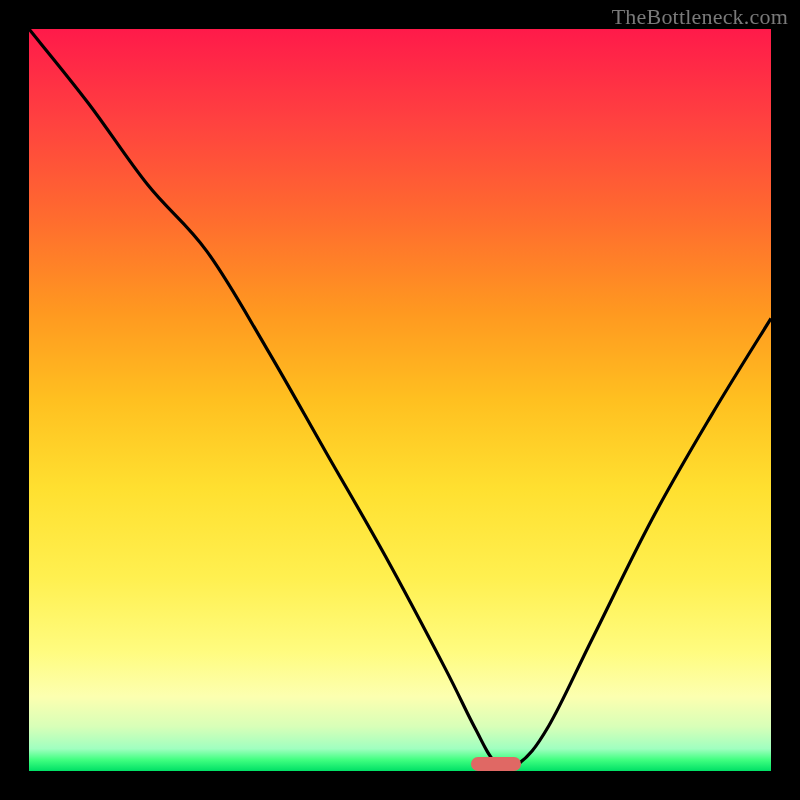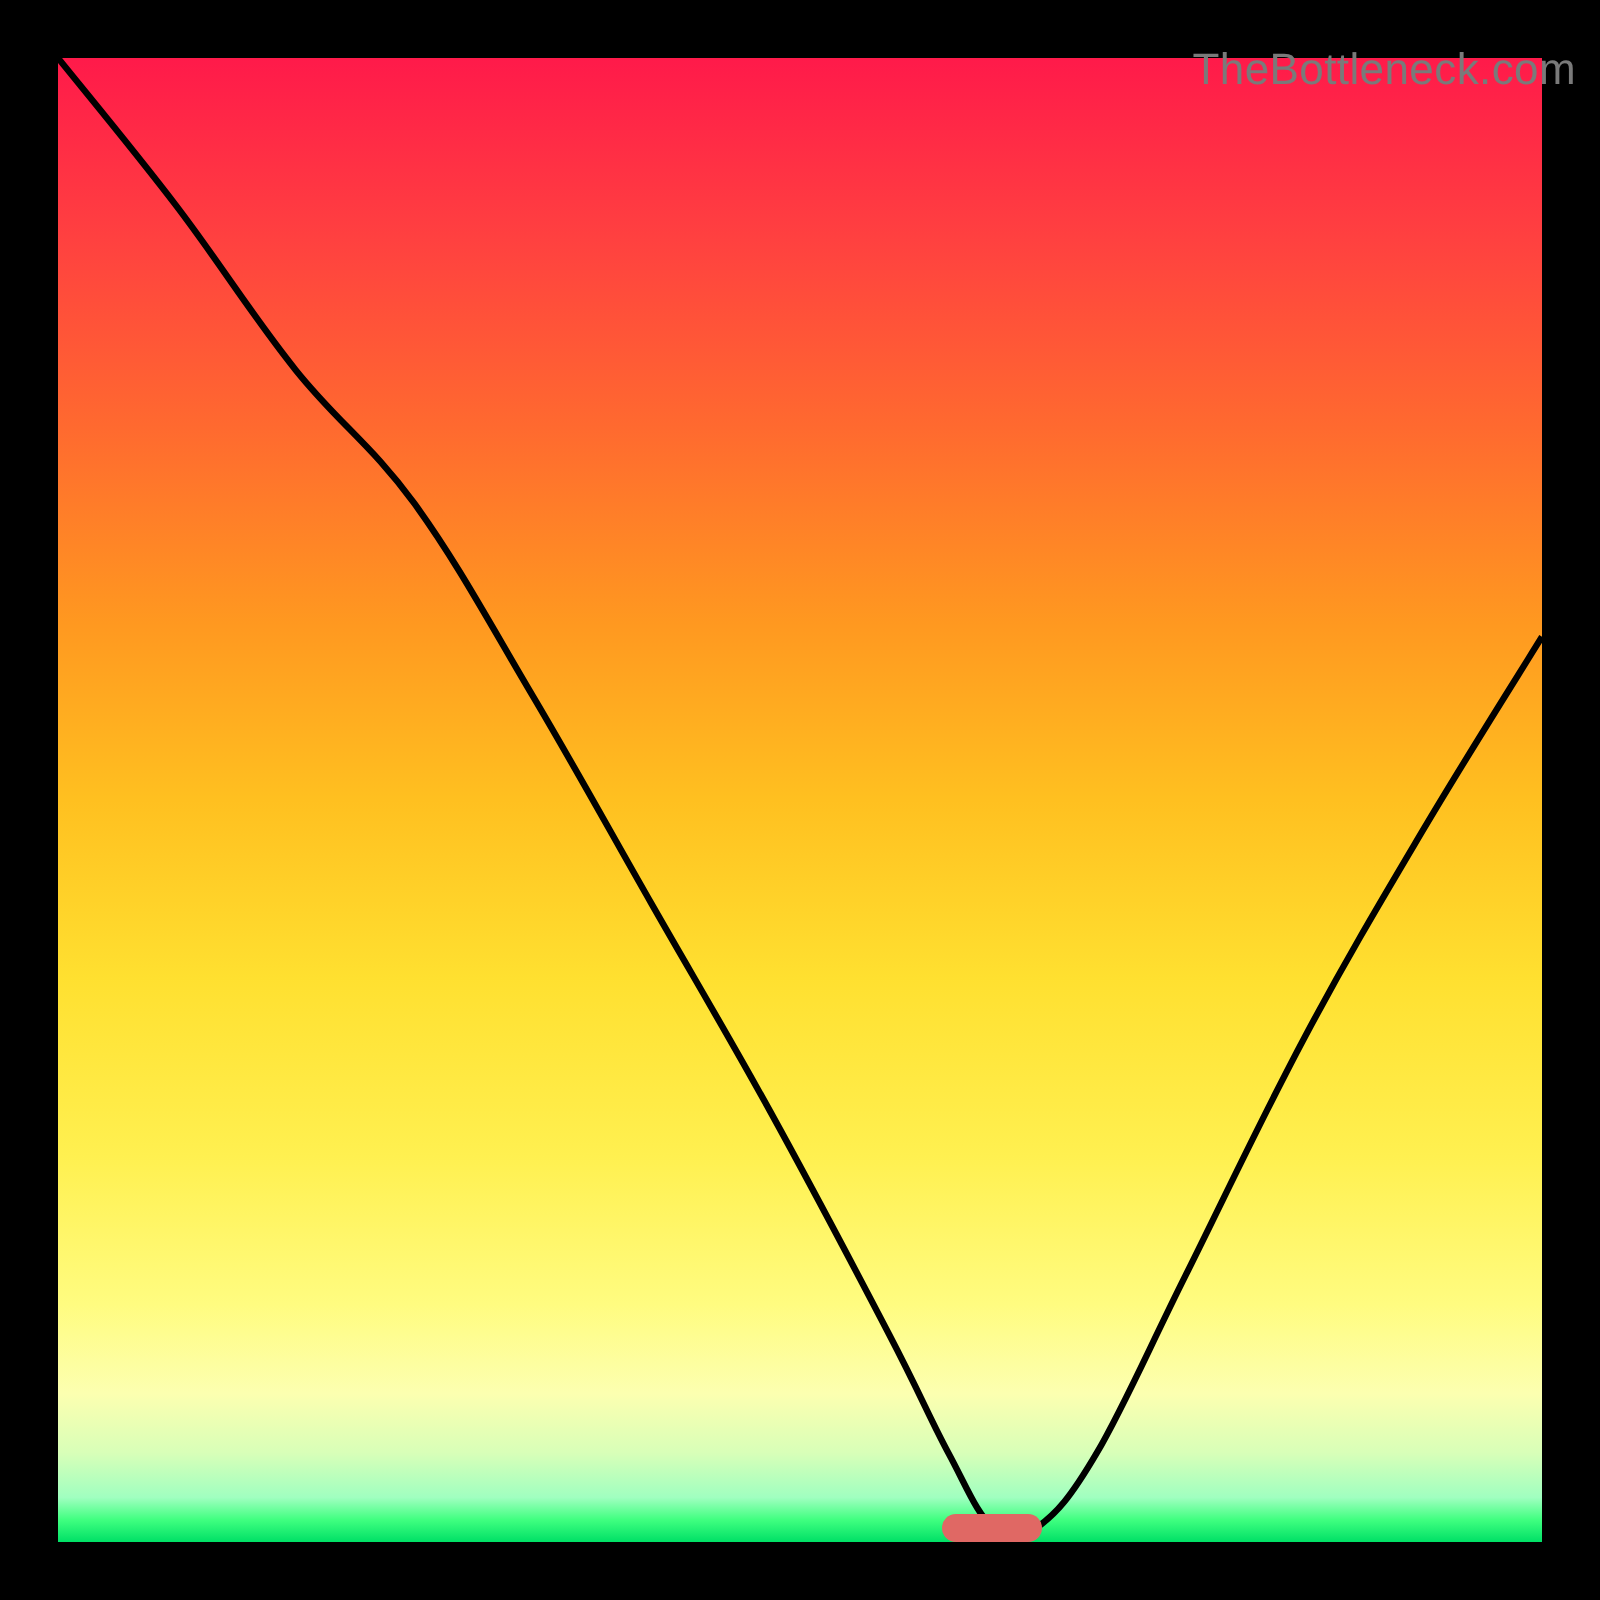--- a/index.html
+++ b/index.html
@@ -27,23 +27,23 @@
       #fffc80 84%,
       #fcffb0 90%,
       #d8ffb8 94%,
       #a0ffc0 97%,
       #40ff80 98.5%,
       #00e066 100%
     );
   }
   .watermark {
     position: absolute;
-    top: 22px;
+    top: 4px;
     right: 12px;
-    font-family: Liberation Sans, sans-serif;
+    font-family: Liberation Serif, serif;
     font-size: 22px;
     color: #7a7a7a;
     letter-spacing: 0.2px;
     user-select: none;
   }
   svg.curve {
     position: absolute;
     left: 0;
     top: 0;
     width: 742px;

